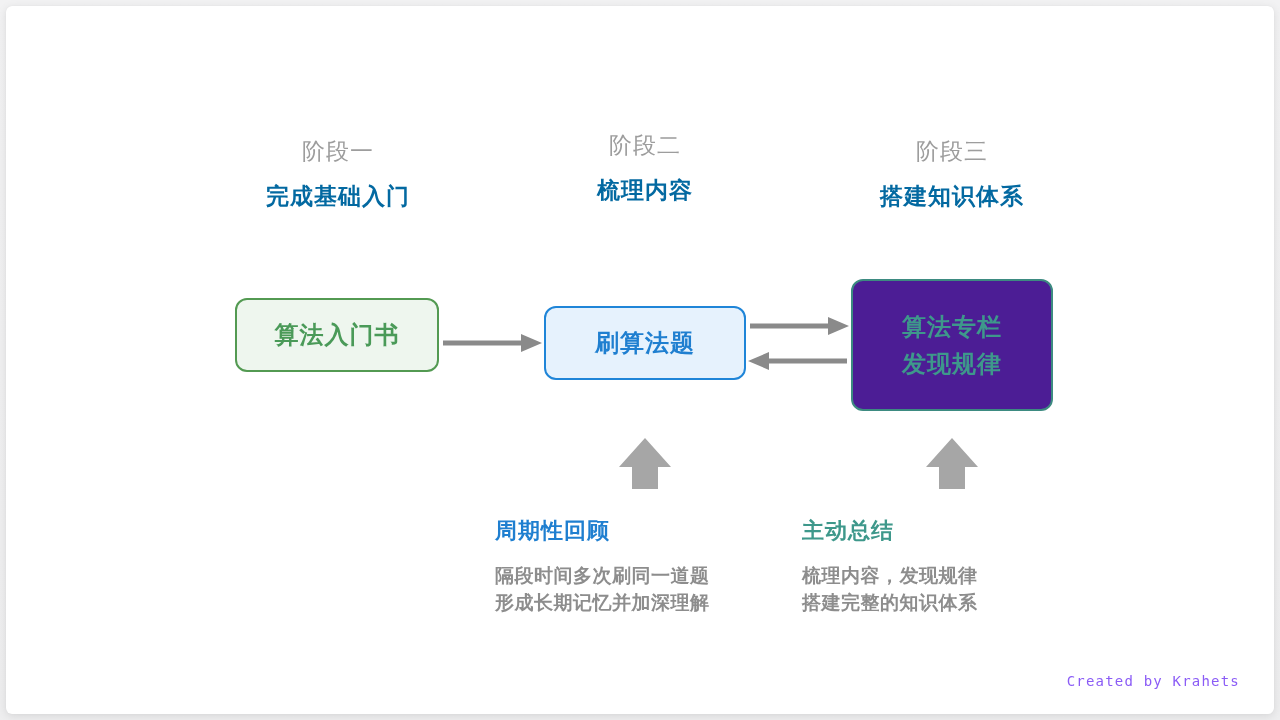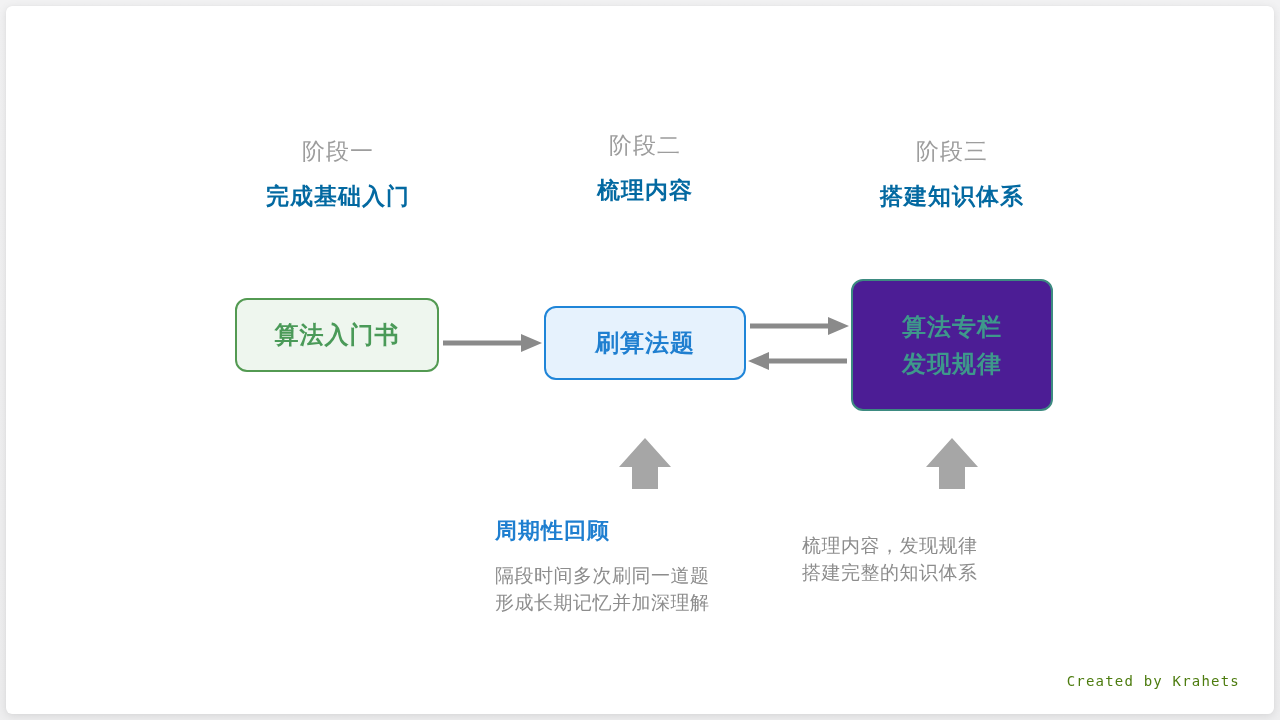--- a/index.html
+++ b/index.html
@@ -119,32 +119,32 @@
   }
   .note-title.blue { color: #1f7fd0; }
   .note-title.teal { color: #3e988b; }
   .note-body {
     margin-top: 16px;
     font-size: 19px;
     color: #8d8d8d;
     line-height: 27px;
     letter-spacing: 0.5px;
   }
-  .note-body div { white-space: nowrap; }
+  .note-body div { white-space: nowrap; font-weight: bold; }
   #note-review { left: 489px; top: 510px; }
   #note-summary { left: 796px; top: 510px; }
 
   
   #credit {
     position: absolute;
     right: 34px;
     bottom: 25px;
     font-family: "DejaVu Sans Mono", "Liberation Mono", monospace;
     font-size: 14px;
-    color: #4d7c0f;
+    color: #8b5cf6;
     letter-spacing: 1.2px;
     white-space: nowrap;
   }
 </style>
 </head>
 <body>
 
 <div id="canvas">
   <div class="card">
 
@@ -204,20 +204,21 @@
 
     <div class="note" id="note-review">
       <div class="note-title blue">周期性回顾</div>
       <div class="note-body">
         <div>隔段时间多次刷同一道题</div>
         <div>形成长期记忆并加深理解</div>
       </div>
     </div>
 
     <div class="note" id="note-summary">
+      <div class="note-title teal">主动总结</div>
       <div class="note-body">
         <div>梳理内容，发现规律</div>
         <div>搭建完整的知识体系</div>
       </div>
     </div>
 
     <div id="credit">Created by Krahets</div>
 
   </div>
 </div>

